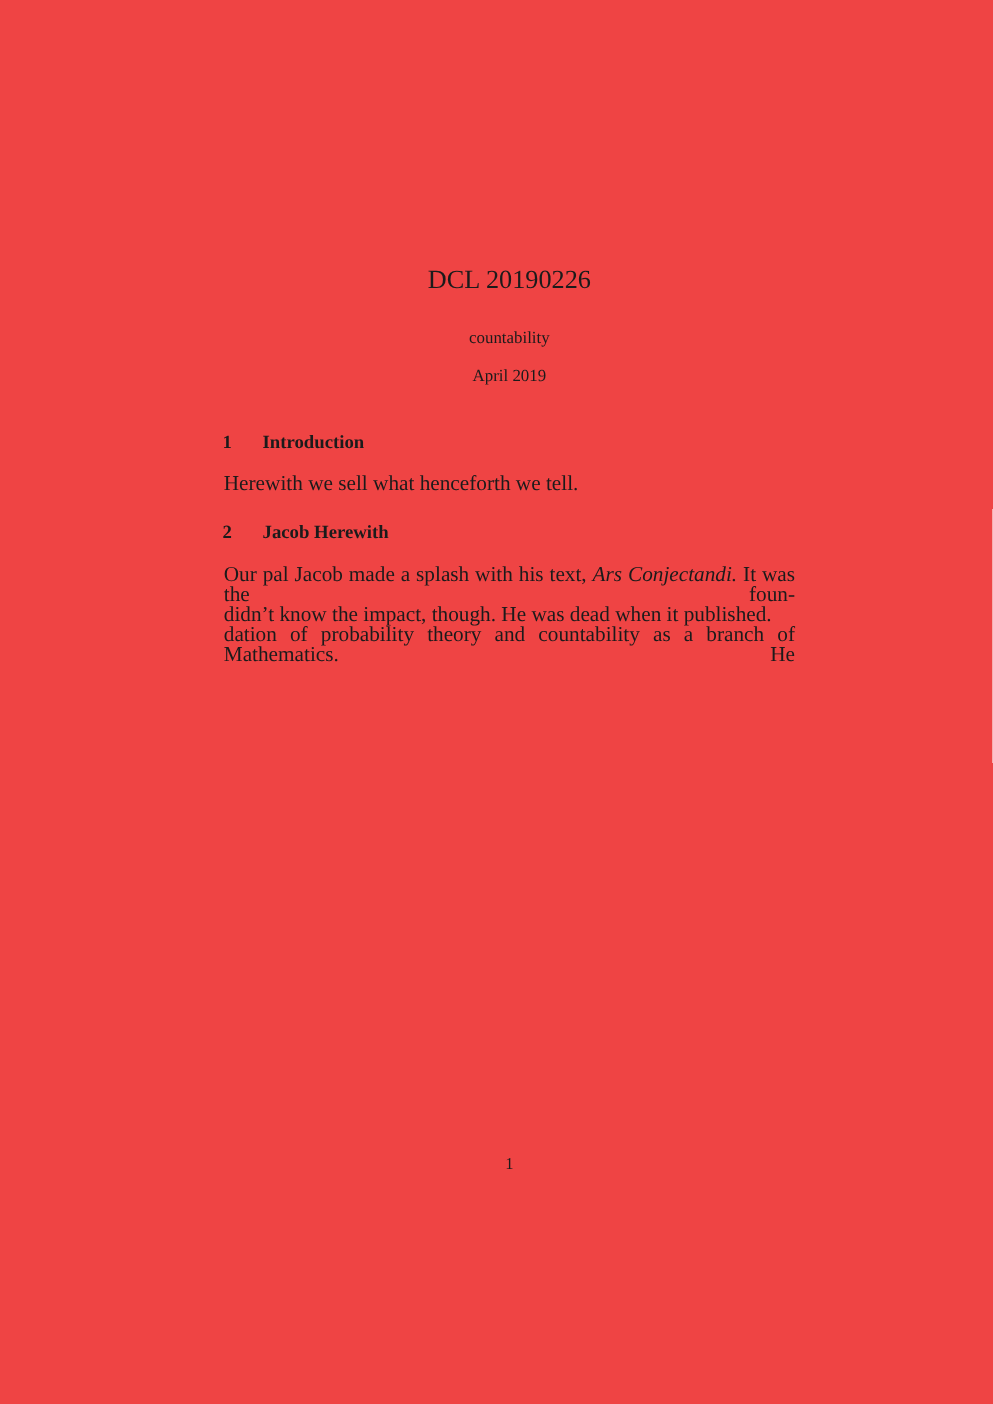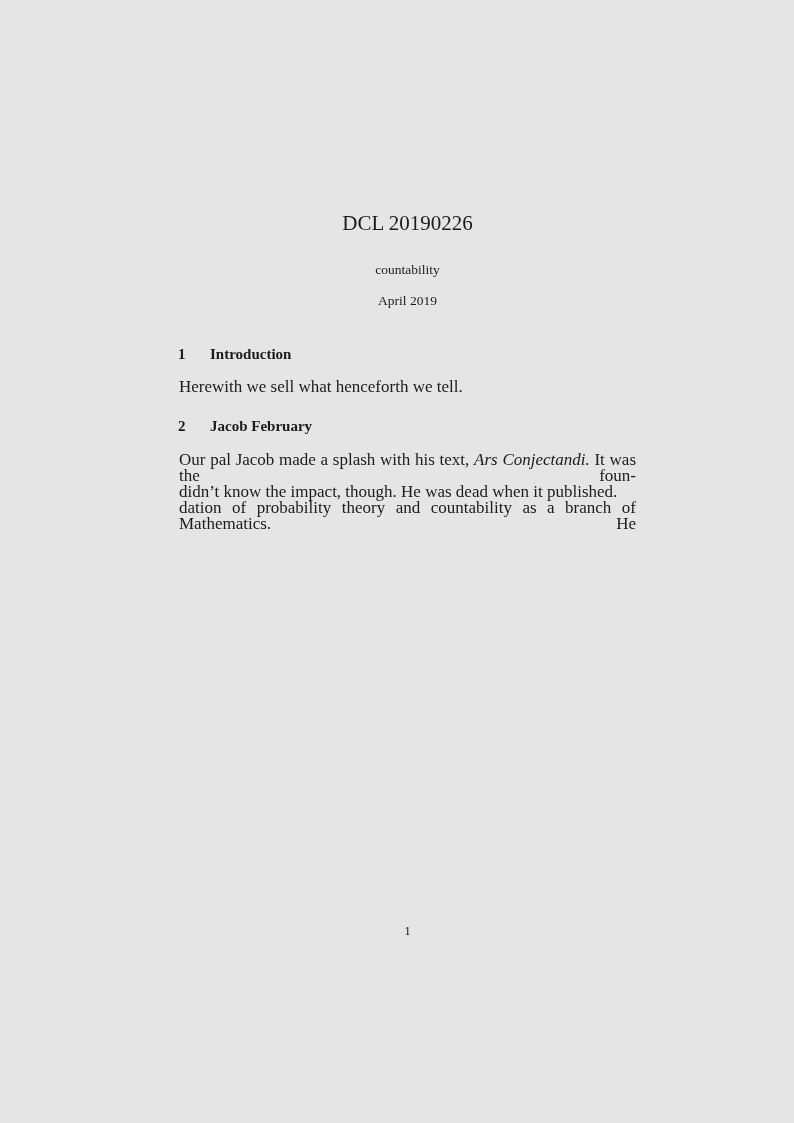--- a/index.html
+++ b/index.html
@@ -4,21 +4,21 @@
 <style>
   html, body {
     margin: 0;
     padding: 0;
     background: #ffffff;
   }
   .page {
     position: relative;
     width: 794px;
     height: 1123px;
-    background: #e5e5e5;
+    background: #ef4444;
     overflow: hidden;
     font-family: "Liberation Serif", "DejaVu Serif", serif;
     color: #1b1b1b;
   }
   
   .title-block {
     position: absolute;
     left: 179px;
     width: 457px;
     top: 212px;
@@ -93,21 +93,21 @@
   <header class="title-block">
     <div class="doc-title">DCL 20190226</div>
     <div class="doc-author">countability</div>
     <div class="doc-date">April 2019</div>
   </header>
 
   <h2 class="sec-heading sec-heading-1"><span class="sec-num">1</span><span class="sec-title">Introduction</span></h2>
 
   <p class="body-text para-1">Herewith we sell what henceforth we tell.</p>
 
-  <h2 class="sec-heading sec-heading-2"><span class="sec-num">2</span><span class="sec-title">Jacob February</span></h2>
+  <h2 class="sec-heading sec-heading-2"><span class="sec-num">2</span><span class="sec-title">Jacob Herewith</span></h2>
 
   <p class="body-text para-2">
       <span class="para-line justified"><span>Our pal Jacob made a splash with his text, </span><em class="book-title">Ars Conjectandi.</em><span> It was the foun-</span></span>
       <span class="para-line last-line">didn’t know the impact, though. He was dead when it published.</span>
       <span class="para-line justified">dation of probability theory and countability as a branch of Mathematics. He</span>
     </p>
 
   <footer class="page-number">1</footer>
 
 </div>

